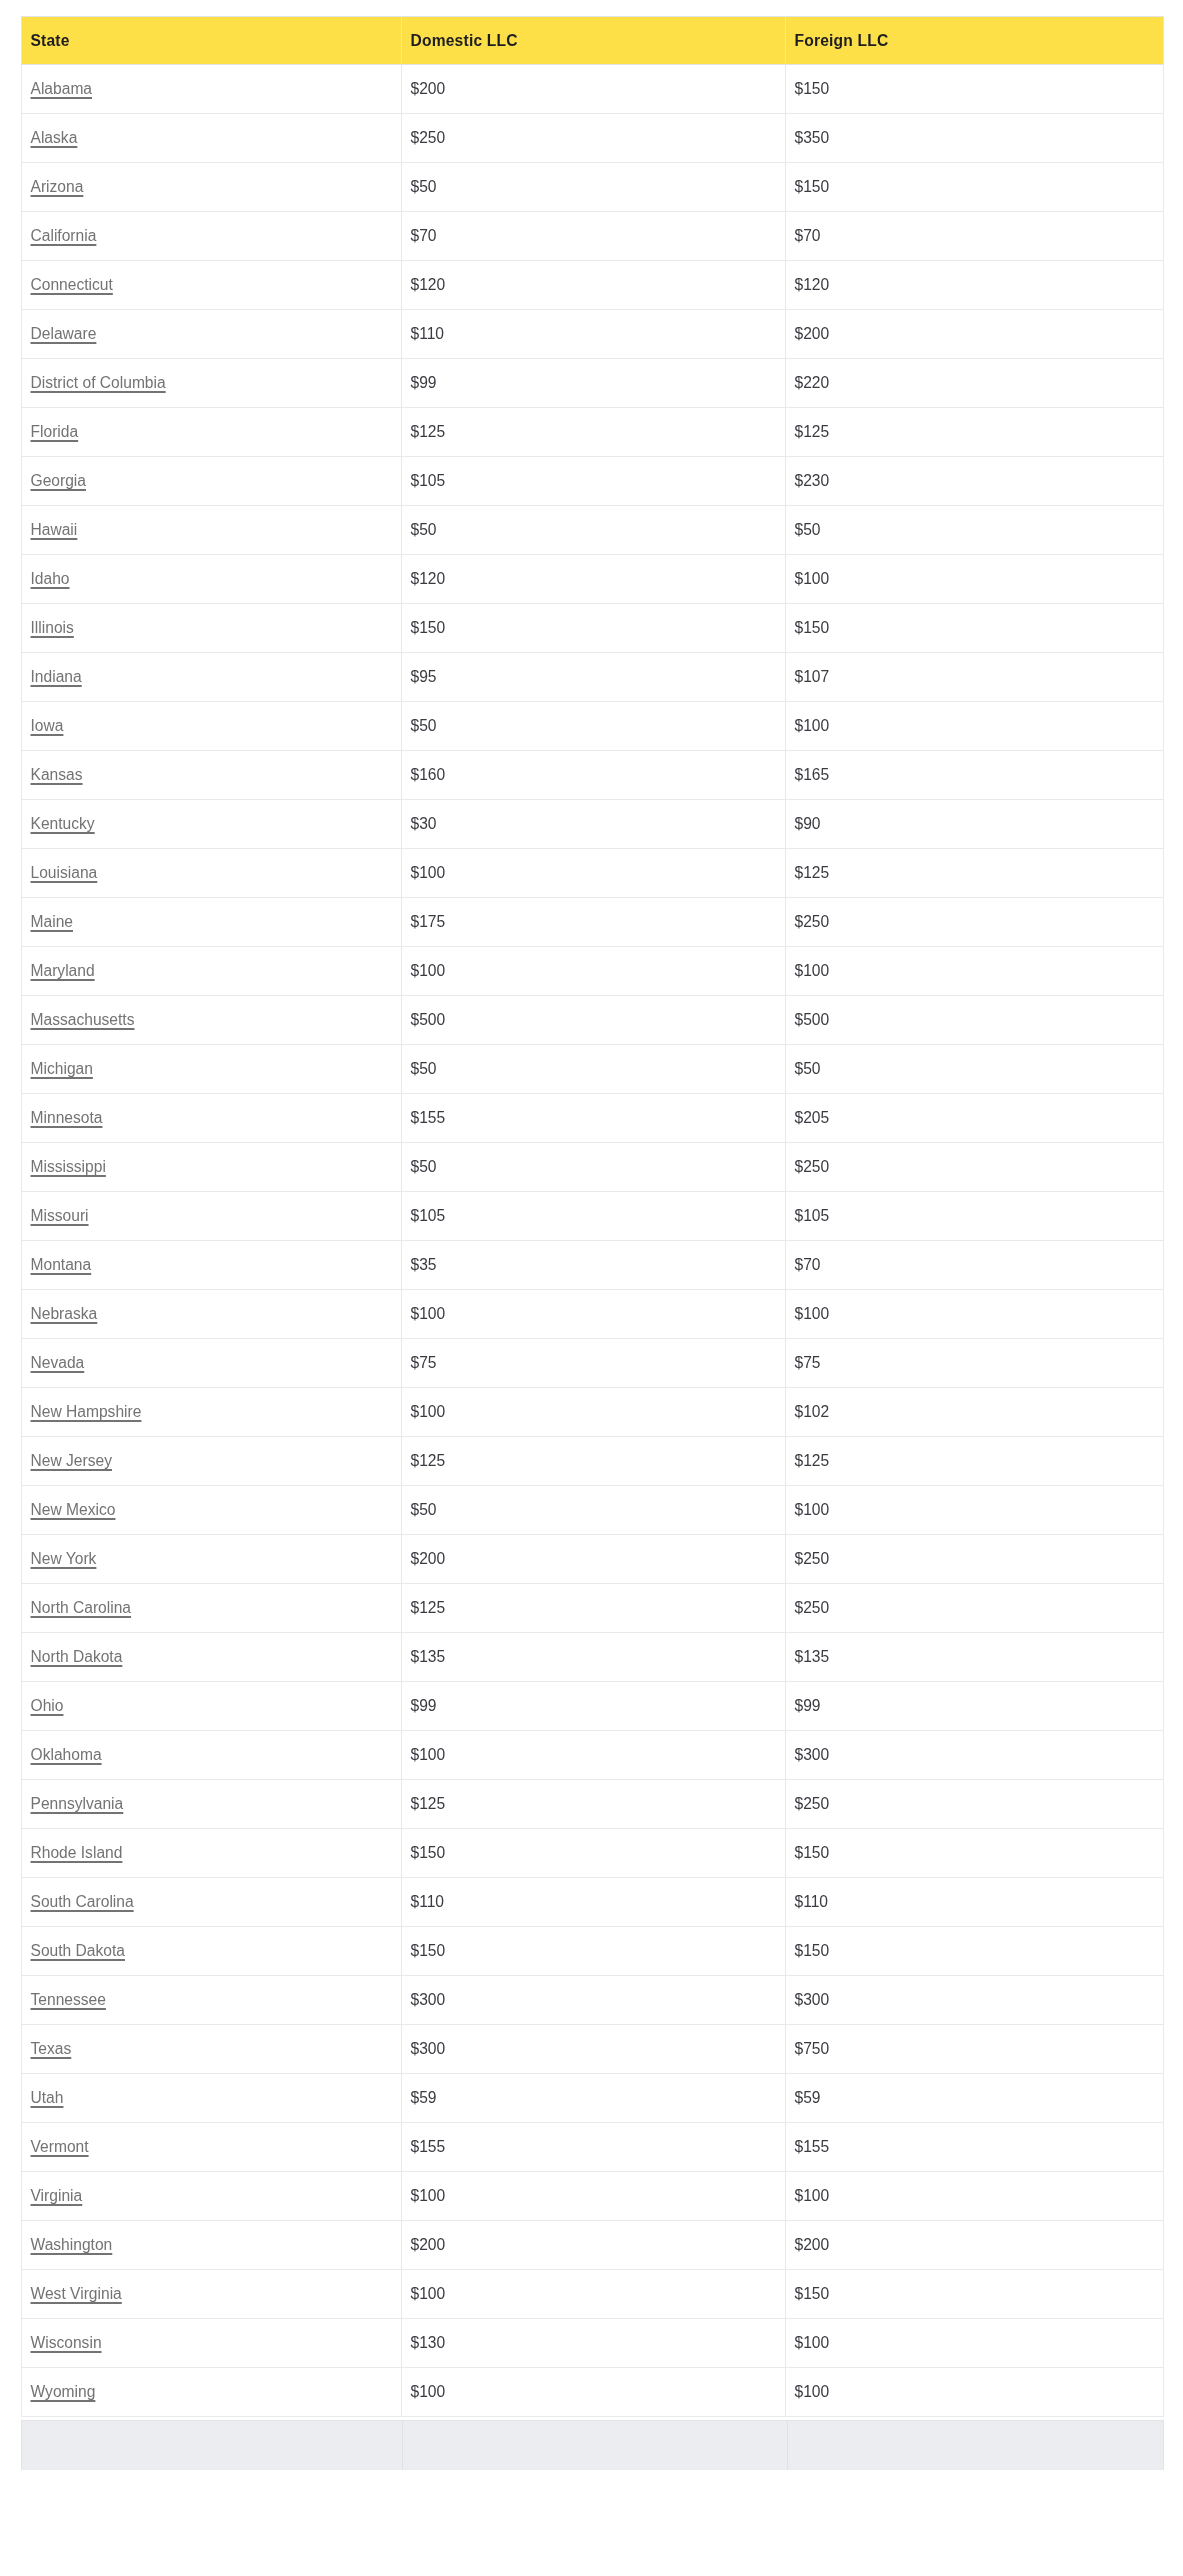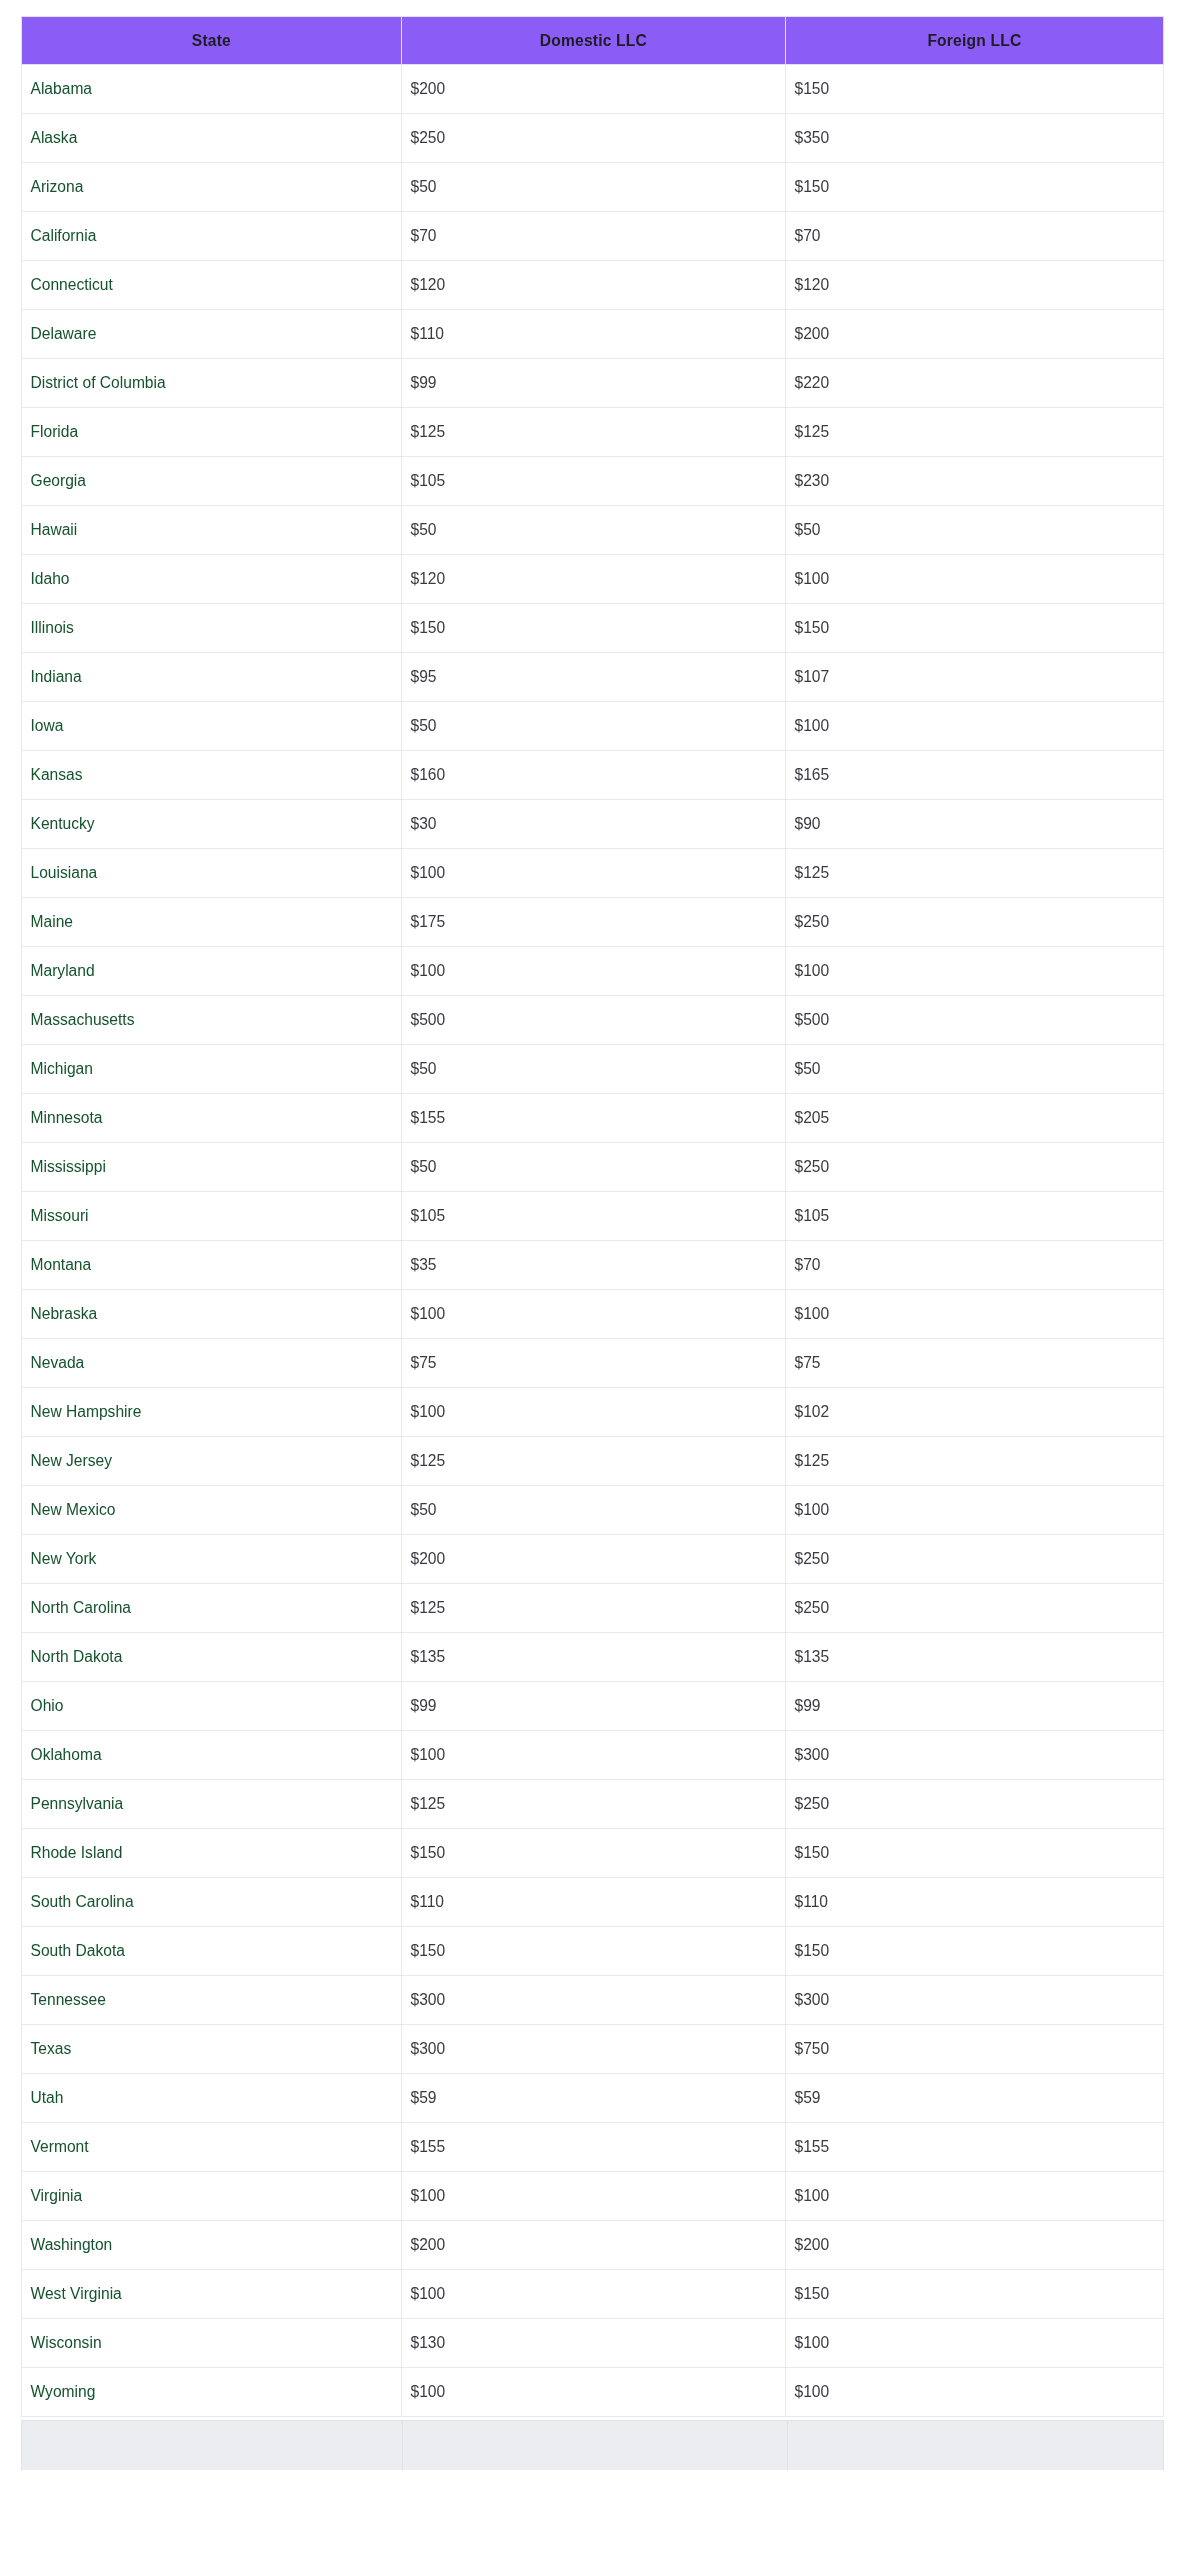--- a/index.html
+++ b/index.html
@@ -19,40 +19,41 @@
     table-layout: fixed;
     border-collapse: collapse;
     border: 0.8px solid #e1e3e7;
     font-size: 15.6px;
   }
   col.c-state    { width: 380px; }
   col.c-domestic { width: 384px; }
   col.c-foreign  { width: 378px; }
   table.fees th {
     height: 47px;
-    background: #8b5cf6;
+    background: #fde047;
     color: #1d1d23;
     font-weight: 700;
-    text-align: center;
+    text-align: left;
     vertical-align: middle;
     padding: 0 8.2px 0 9px;
     border: 0.8px solid #e1e3e7;
     letter-spacing: 0.2px;
   }
   table.fees td {
     height: 48px;
     background: #ffffff;
     color: #3a3a41;
     vertical-align: middle;
     text-align: left;
     padding: 0 8.2px 0 9px;
     border: 0.8px solid #e8e9ec;
   }
   a.state-link {
-    color: #14532d;
+    color: #737373;
+    text-decoration: underline;
     text-decoration-thickness: 1.6px;
     text-underline-offset: 2.5px;
     cursor: pointer;
   }
   
   .next-table-strip {
     margin-top: 2.5px;
     width: 1141px;
     height: 49px;
     display: flex;

